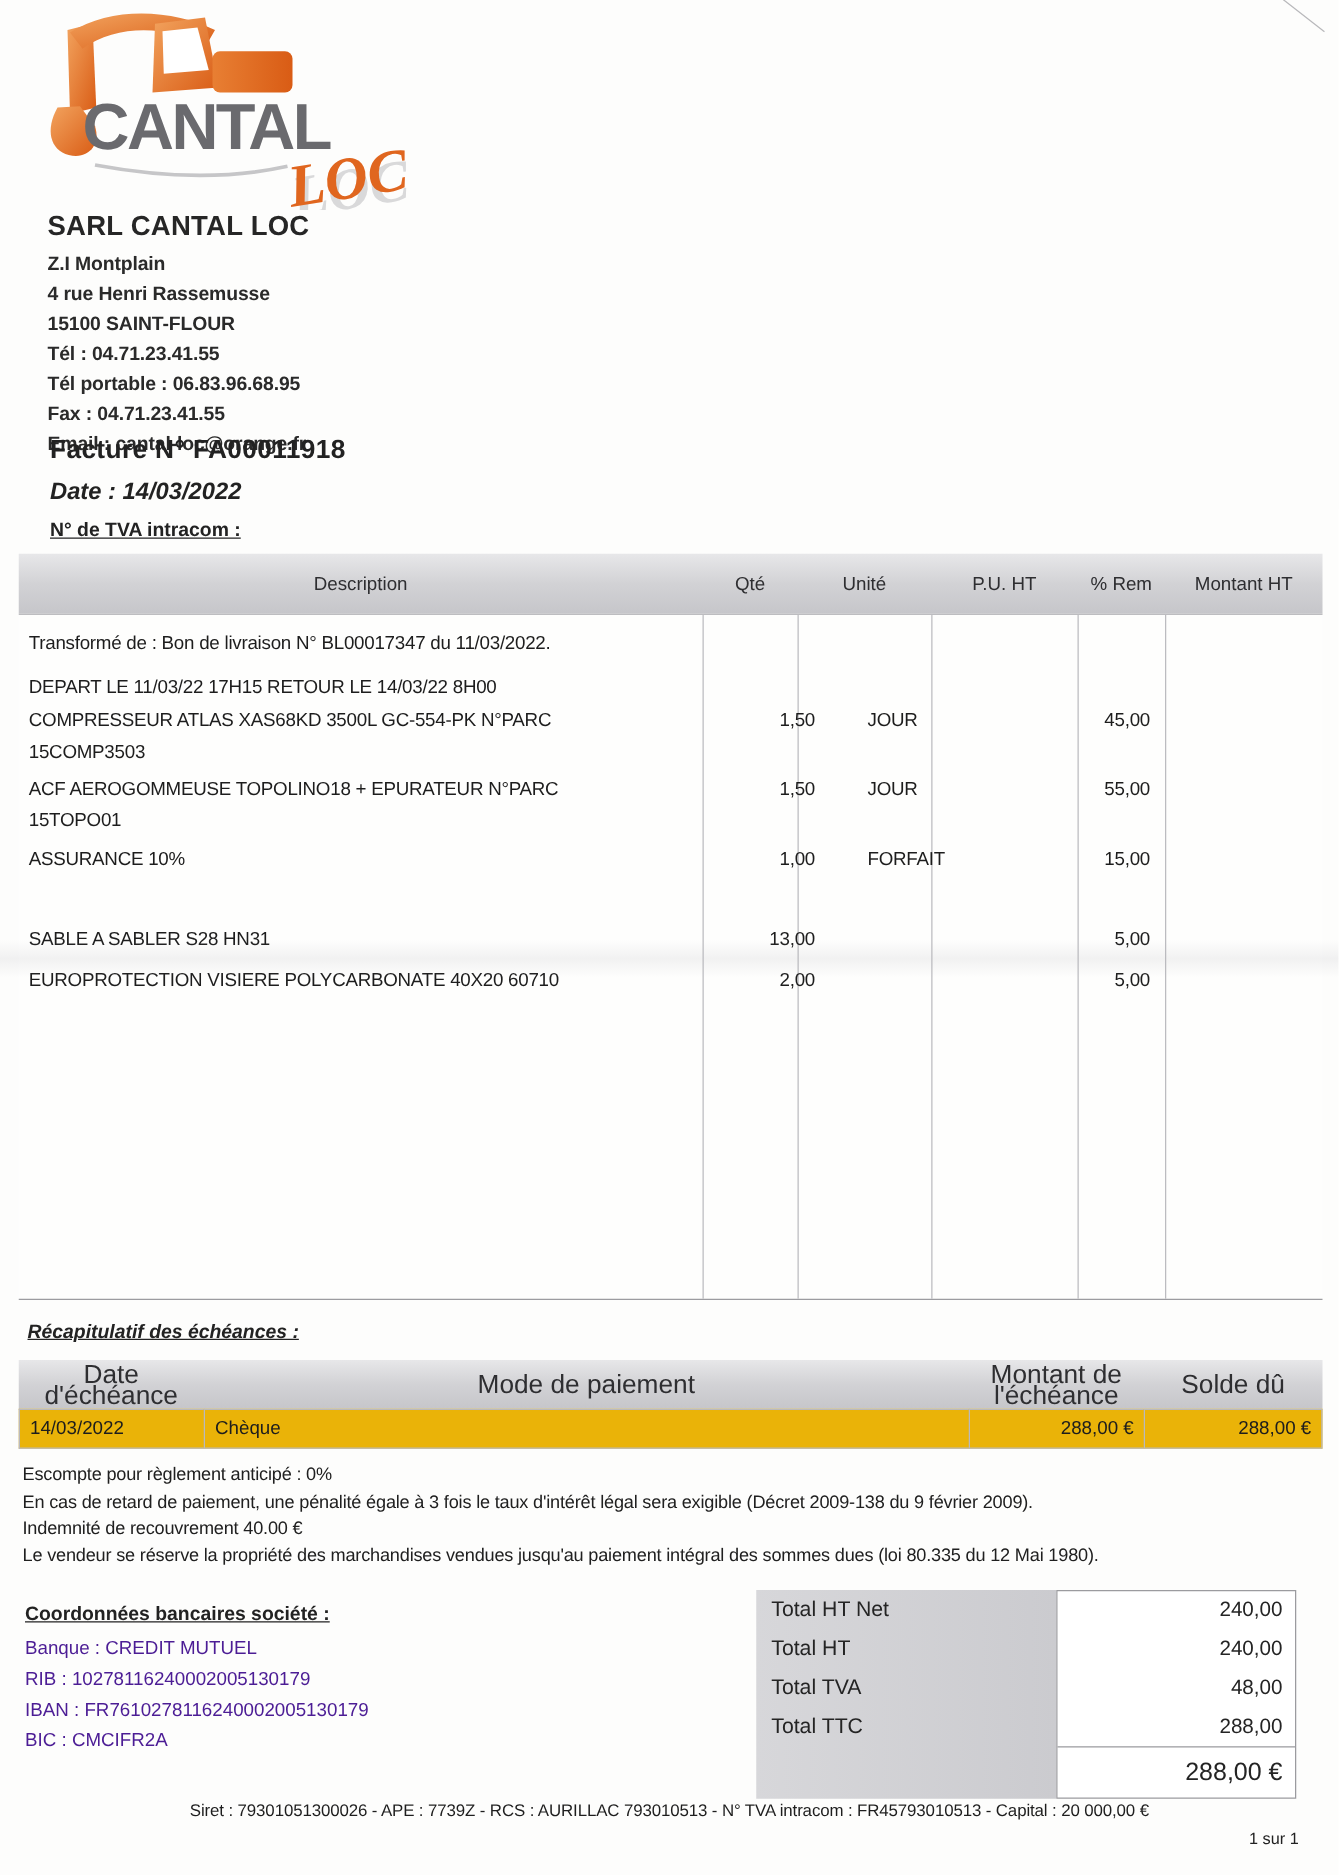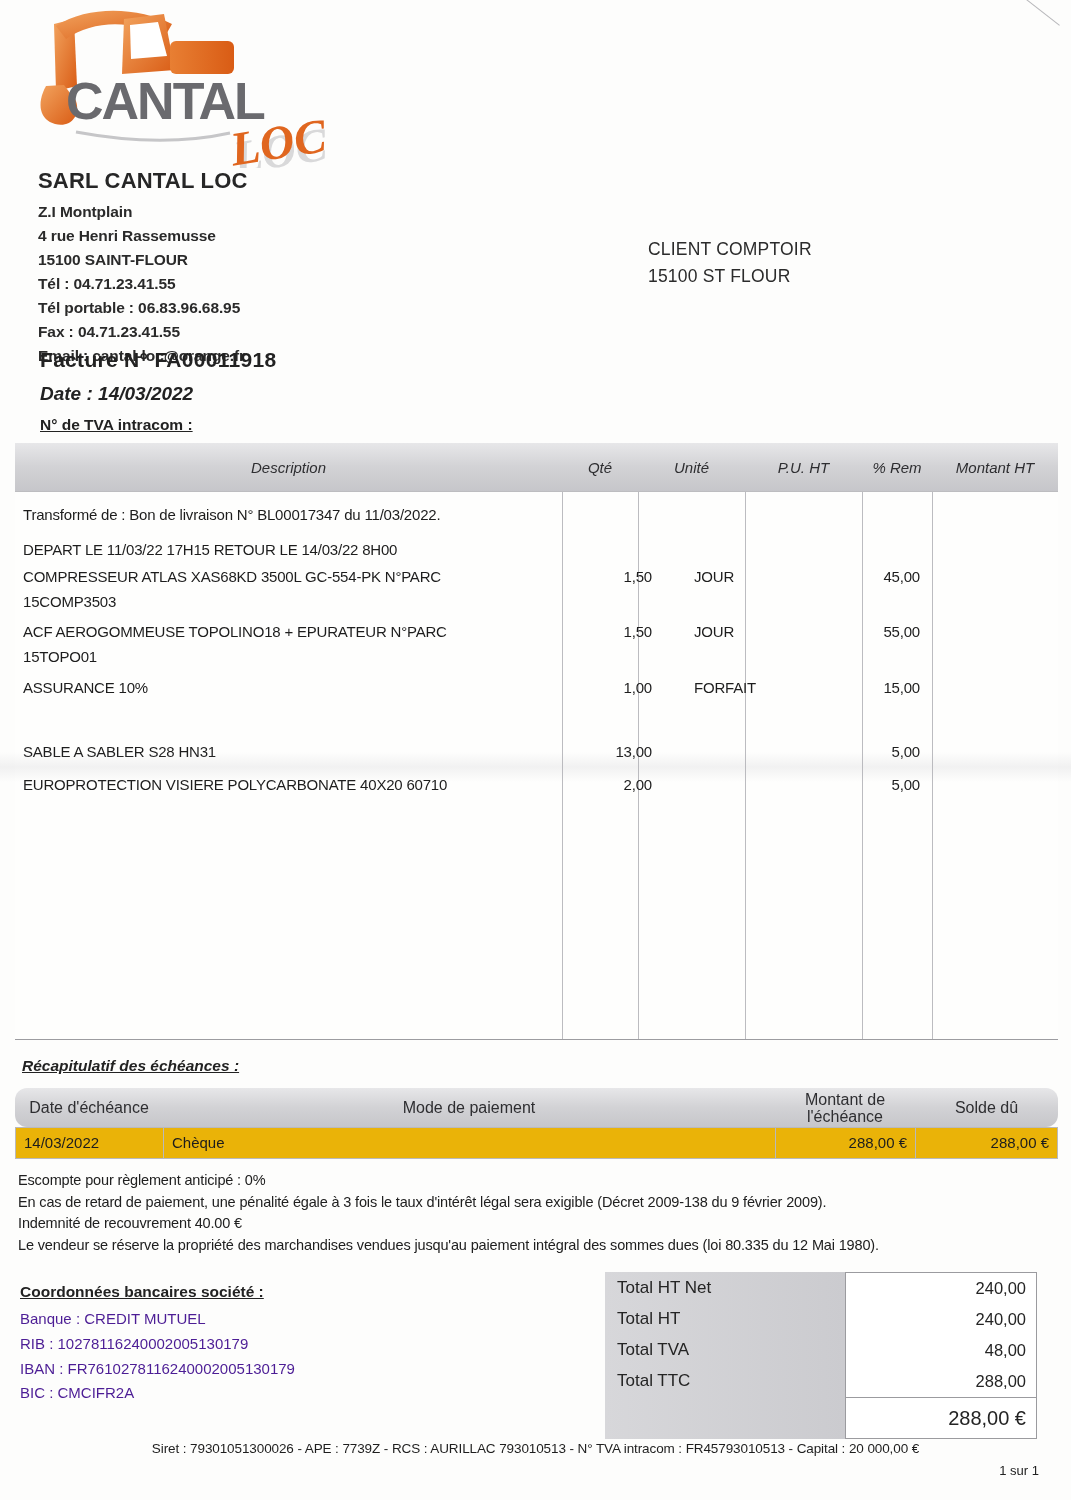--- a/index.html
+++ b/index.html
@@ -21,21 +21,20 @@
   .inv-title { position:absolute; left:40px; top:348px; font-size:21px; font-weight:bold; color:#222; letter-spacing:.3px; }
   .inv-date  { position:absolute; left:40px; top:383px; font-size:19px; font-weight:bold; font-style:italic; color:#222; }
   .inv-tva   { position:absolute; left:40px; top:416px; font-size:15.5px; font-weight:bold; color:#222; text-decoration:underline; }
   
   .items { position:absolute; left:15px; top:443px; width:1043px; }
   .items-head {
     height:49px; display:grid; grid-template-columns:547px 76px 107px 117px 70px 126px;
     align-items:center; font-size:15px; color:#2e2e31;
     background:linear-gradient(180deg,#e7e7e9 0%,#d2d2d5 50%,#c6c6ca 100%);
     border-bottom:1px solid #bdbdc0;
-    font-style:italic;
   }
   .items-head > div { text-align:center; }
   .items-body { position:relative; height:548px; border-bottom:1px solid #9c9ca0; background:#fefefd; }
   .vline { position:absolute; top:0; bottom:0; width:1px; background:#bcbcc0; }
   .item-row {
     position:absolute; left:0; width:1043px;
     display:grid; grid-template-columns:547px 76px 107px 117px 70px 126px;
     font-size:15px; color:#1d1d1d; letter-spacing:-.2px; line-height:25px;gap:24px;
   }
   .c-desc { padding-left:8px; padding-right:93px; }
@@ -46,23 +45,22 @@
   .crease {
     position:absolute; left:0; width:100%; height:30px; pointer-events:none;
     background:linear-gradient(180deg, rgba(255,255,255,0) 0%, rgba(175,175,182,.16) 50%, rgba(255,255,255,0) 100%);
   }
   .scratch { position:absolute; left:1022px; top:12px; width:42px; height:1px; background:#b8b8bb; transform:rotate(38deg); }
   
   .recap-title { position:absolute; left:22px; top:1057px; font-size:15.5px; font-weight:bold; font-style:italic; color:#222; text-decoration:underline; }
   .eche { position:absolute; left:15px; top:1088px; width:1043px; }
   .eche-head {
     height:39px; display:grid; grid-template-columns:148px 612px 140px 143px;
-    align-items:center; font-size:16px; color:#2e2e31; line-height:17px;
+    align-items:center; font-size:21px; color:#2e2e31; line-height:17px;
     background:linear-gradient(180deg,#e7e7e9 0%,#d2d2d5 50%,#c6c6ca 100%);
-    border-radius:12px;
   }
   .eche-head > div { text-align:center; }
   .eche-row {
     display:grid; grid-template-columns:148px 612px 140px 143px;
     font-size:15px; color:#1d1d1d; background:#eab308;
   }
   .eche-row > div { border:1px solid #b9b9bd; border-right:none; padding:6px 8px 7px 8px; }
   .eche-row > div:last-child { border-right:1px solid #b9b9bd; }
   .e-right { text-align:right; }
   
@@ -135,24 +133,20 @@
   <div class="addr">
     <div>Z.I Montplain</div>
     <div>4 rue Henri Rassemusse</div>
     <div>15100  SAINT-FLOUR</div>
     <div>Tél : 04.71.23.41.55</div>
     <div>Tél portable : 06.83.96.68.95</div>
     <div>Fax : 04.71.23.41.55</div>
     <div>Email : cantal-loc@orange.fr</div>
   </div>
 
-  <div class="client">
-    <div>CLIENT COMPTOIR</div>
-    <div>15100 ST FLOUR</div>
-  </div>
 
   <div class="inv-title">Facture N° FA00011918</div>
   <div class="inv-date">Date : 14/03/2022</div>
   <div class="inv-tva">N° de TVA intracom :</div>
 
   <div class="items">
     <div class="items-head">
       <div>Description</div>
       <div>Qté</div>
       <div>Unité</div>

